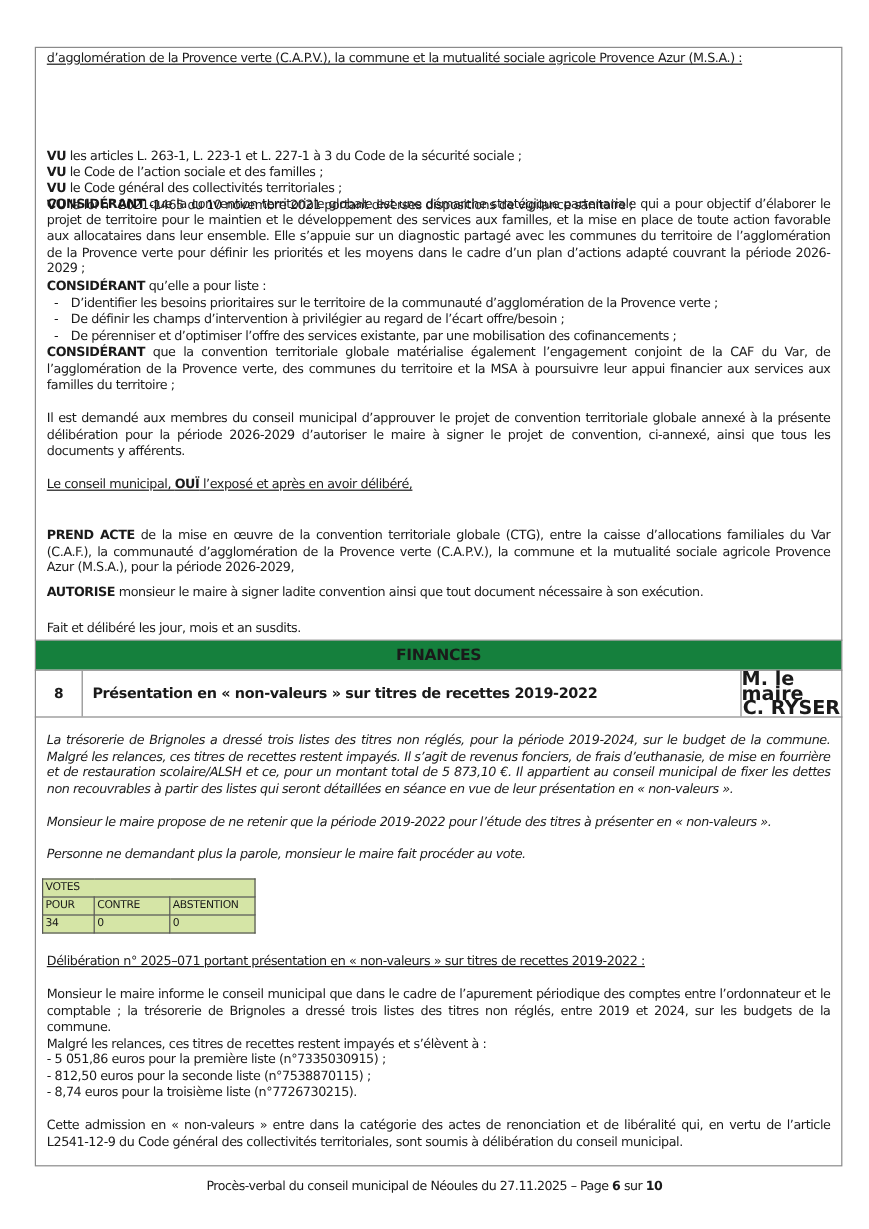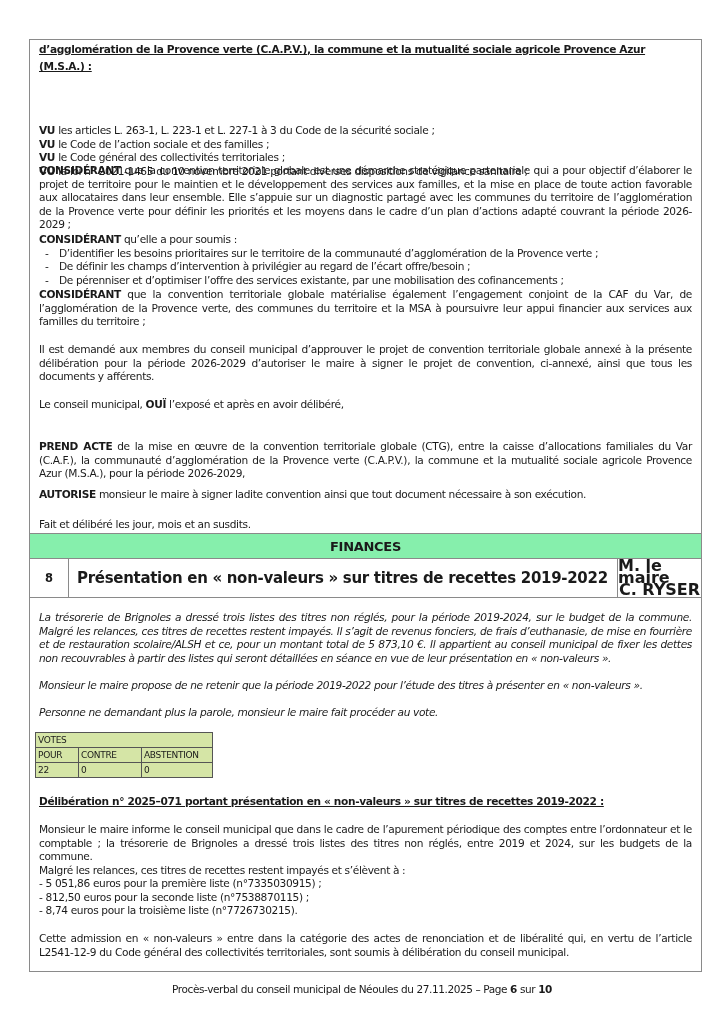--- a/index.html
+++ b/index.html
@@ -3,35 +3,35 @@
 <meta charset="utf-8">
 <style>
   html, body { margin: 0; padding: 0; background: #ffffff; }
   body { width: 724px; height: 1024px; position: relative; overflow: hidden;
          font-family: "DejaVu Sans", sans-serif; color: #1a1a1a; }
   .page-box { position: absolute; left: 29px; top: 39px; width: 673px; height: 933px;
               border: 1px solid #8a8a8a; box-sizing: border-box; }
   .txt { position: absolute; left: 39px; width: 653px; font-size: 10.6px; line-height: 13.6px;
          letter-spacing: -0.35px; margin: 0; }
   .just { text-align: justify; }
-  .u { text-decoration: underline; font-weight: bold; }
+  .u { text-decoration: underline; font-weight: normal; }
   .b { font-weight: bold; }
   .ital { font-style: italic; }
   ul.dash { list-style: none; margin: 0; padding: 0; }
   ul.dash li { position: relative; padding-left: 20px; }
   ul.dash li::before { content: "-"; position: absolute; left: 6px; }
   .hline { position: absolute; left: 29px; width: 673px; height: 1px; background: #8a8a8a; }
   .finances-band { position: absolute; left: 30px; top: 534px; width: 671px; height: 24px;
-                   background: #86efac; display: flex; align-items: center; justify-content: center;
+                   background: #15803d; display: flex; align-items: center; justify-content: center;
                    font-weight: bold; font-size: 13px; letter-spacing: -0.3px; }
   .item-row { position: absolute; left: 30px; top: 559px; width: 671px; height: 38px; display: flex; }
   .item-num { width: 38px; border-right: 1px solid #8a8a8a; display: flex; align-items: center;
               justify-content: center; font-weight: bold; font-size: 11.5px; }
   .item-title { flex: 1; display: flex; align-items: center; padding-left: 8px;
-                font-weight: bold; font-size: 15px; letter-spacing: -0.3px; border-right: 1px solid #8a8a8a; }
+                font-weight: bold; font-size: 12px; letter-spacing: -0.3px; border-right: 1px solid #8a8a8a; }
   .item-rapporteur { width: 83px; display: flex; flex-direction: column; align-items: center;
                      justify-content: center; font-weight: bold; font-size: 16px; line-height: 12px; }
   table.votes { position: absolute; left: 35px; top: 732px; border-collapse: collapse;
                 background: #d5e5a6; font-size: 9px; letter-spacing: -0.3px; }
   table.votes td { border: 1px solid #555; text-align: left; height: 14px; padding: 0 2px; }
   .footer { position: absolute; top: 983px; left: 0; width: 724px; text-align: center;
             font-size: 10.5px; letter-spacing: -0.4px; }
 </style>
 </head>
 <body>
@@ -43,33 +43,33 @@
 <div class="txt" style="top:88px;margin-top:36px;">
   <div><span class="b">VU</span><span> les articles L. 263-1, L. 223-1 et L. 227-1 à 3 du Code de la sécurité sociale ;</span></div>
   <div><span class="b">VU</span><span> le Code de l’action sociale et des familles ;</span></div>
   <div><span class="b">VU</span><span> le Code général des collectivités territoriales ;</span></div>
   <div><span class="b">VU</span><span> la loi n° 2021-1465 du 10 novembre 2021 portant diverses dispositions de vigilance sanitaire ;</span></div>
 </div>
 
 <p class="txt just" style="top:164px;"><span class="b">CONSIDÉRANT</span><span> que la convention territoriale globale est une démarche stratégique partenariale qui a pour objectif d’élaborer le projet de territoire pour le maintien et le développement des services aux familles, et la mise en place de toute action favorable aux allocataires dans leur ensemble. Elle s’appuie sur un diagnostic partagé avec les communes du territoire de l’agglomération de la Provence verte pour définir les priorités et les moyens dans le cadre d’un plan d’actions adapté couvrant la période 2026-2029 ;</span></p>
 
 <div class="txt" style="top:233px;">
-  <div><span class="b">CONSIDÉRANT</span><span> qu’elle a pour soumis :</span></div>
+  <div><span class="b">CONSIDÉRANT</span><span> qu’elle a pour liste :</span></div>
   <ul class="dash">
     <li>D’identifier les besoins prioritaires sur le territoire de la communauté d’agglomération de la Provence verte ;</li>
     <li>De définir les champs d’intervention à privilégier au regard de l’écart offre/besoin ;</li>
     <li>De pérenniser et d’optimiser l’offre des services existante, par une mobilisation des cofinancements ;</li>
   </ul>
 </div>
 
 <p class="txt just" style="top:288px;"><span class="b">CONSIDÉRANT</span><span> que la convention territoriale globale matérialise également l’engagement conjoint de la CAF du Var, de l’agglomération de la Provence verte, des communes du territoire et la MSA à poursuivre leur appui financier aux services aux familles du territoire ;</span></p>
 
 <p class="txt just" style="top:343px;">Il est demandé aux membres du conseil municipal d’approuver le projet de convention territoriale globale annexé à la présente délibération pour la période 2026-2029 d’autoriser le maire à signer le projet de convention, ci-annexé, ainsi que tous les documents y afférents.</p>
 
-<p class="txt" style="top:398px;"><span>Le conseil municipal, </span><span class="b">OUÏ</span><span> l’exposé et après en avoir délibéré,</span></p>
+<p class="txt" style="top:398px;text-decoration:underline;"><span>Le conseil municipal, </span><span class="b">OUÏ</span><span> l’exposé et après en avoir délibéré,</span></p>
 
 <p class="txt just" style="top:440px;"><span class="b">PREND ACTE</span><span> de la mise en œuvre de la convention territoriale globale (CTG), entre la caisse d’allocations familiales du Var (C.A.F.), la communauté d’agglomération de la Provence verte (C.A.P.V.), la commune et la mutualité sociale agricole Provence Azur (M.S.A.), pour la période 2026-2029,</span></p>
 
 <p class="txt" style="top:488px;"><span class="b">AUTORISE</span><span> monsieur le maire à signer ladite convention ainsi que tout document nécessaire à son exécution.</span></p>
 
 <p class="txt" style="top:518px;">Fait et délibéré les jour, mois et an susdits.</p>
 
 <div class="hline" style="top:533px;"></div>
 <div class="finances-band">FINANCES</div>
 <div class="hline" style="top:558px;"></div>
@@ -92,21 +92,21 @@
   <tbody>
       <tr>
         <td colspan="3">VOTES</td>
       </tr>
   <tr>
     <td style="width:38px;">POUR</td>
     <td style="width:58px;">CONTRE</td>
     <td style="width:66px;">ABSTENTION</td>
   </tr>
   <tr>
-    <td>22</td>
+    <td>34</td>
     <td>0</td>
     <td>0</td>
   </tr>
 </tbody>
   </table>
 
 <p class="txt u" style="top:795px;">Délibération n° 2025–071 portant présentation en « non-valeurs » sur titres de recettes 2019-2022 :</p>
 
 <p class="txt just" style="top:823px;">Monsieur le maire informe le conseil municipal que dans le cadre de l’apurement périodique des comptes entre l’ordonnateur et le comptable ; la trésorerie de Brignoles a dressé trois listes des titres non réglés, entre 2019 et 2024, sur les budgets de la commune.</p>
 <p class="txt" style="top:864px;">Malgré les relances, ces titres de recettes restent impayés et s’élèvent à :</p>

